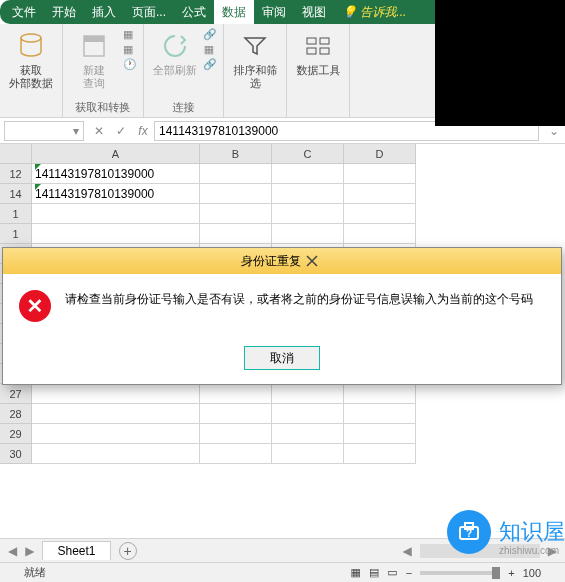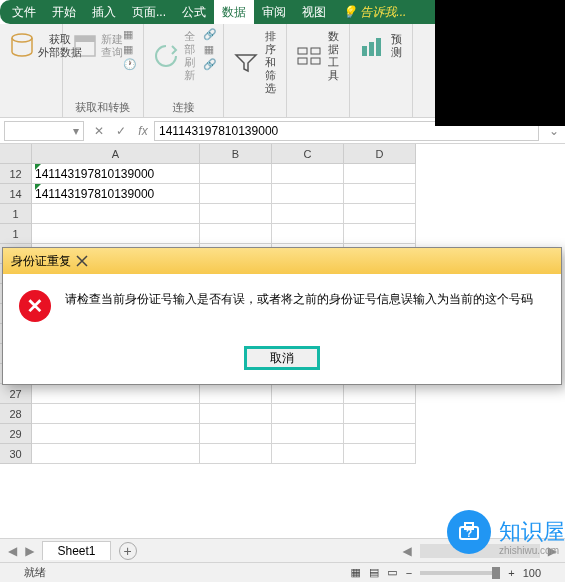--- a/index.html
+++ b/index.html
@@ -4,21 +4,21 @@
 <style>
 * { margin: 0; padding: 0; box-sizing: border-box; font-family: "Microsoft YaHei", sans-serif; }
 body { width: 565px; height: 582px; background: #fff; font-size: 12px; overflow: hidden; position: relative; }
 .menubar { background: #217346; height: 24px; display: flex; align-items: center; padding: 0 4px; color: #fff; border-radius: 10px; }
 .menubar div { padding: 0 8px; height: 24px; line-height: 24px; cursor: pointer; }
 .menubar .active { background: #fff; color: #217346; }
 .menubar .tell { color: #fde047; font-style: italic; }
 .ribbon { background: #f1f1f1; border-bottom: 1px solid #d4d4d4; height: 94px; display: flex; position: relative; }
 .ribbon-group { border-right: 1px solid #d4d4d4; padding: 4px 6px 2px; display: flex; flex-direction: column; align-items: center; justify-content: space-between; }
 .ribbon-top { display: flex; gap: 4px; align-items: flex-start; flex: 1; }
-.ribbon-btn { display: flex; flex-direction: row; align-items: center; gap: 2px; padding: 2px; cursor: pointer; }
+.ribbon-btn { display: flex; flex-direction: column; align-items: center; gap: 2px; padding: 2px; cursor: pointer; }
 .ribbon-btn.large { width: 50px; }
 .ribbon-btn .icon { width: 32px; height: 32px; display: flex; align-items: center; justify-content: center; }
 .ribbon-btn .lbl { font-size: 11px; text-align: center; color: #444; line-height: 13px; }
 .ribbon-btn.disabled { opacity: 0.5; }
 .ribbon-label { font-size: 11px; color: #666; padding-top: 2px; }
 .collapse-btn { position: absolute; right: 4px; bottom: 4px; width: 16px; height: 16px; cursor: pointer; color: #666; }
 .formulabar { height: 26px; border-bottom: 1px solid #d4d4d4; display: flex; align-items: center; background: #fff; }
 .namebox { width: 80px; border: 1px solid #ccc; margin: 2px 4px; height: 20px; padding: 0 4px; display: flex; align-items: center; justify-content: space-between; }
 .fb-btn { width: 22px; height: 22px; display: flex; align-items: center; justify-content: center; color: #888; cursor: pointer; }
 .fb-input { flex: 1; border: 1px solid #ccc; height: 20px; margin: 2px 4px 2px 0; padding: 0 4px; display: flex; align-items: center; }
@@ -31,27 +31,27 @@
 .green-tri { position: absolute; width: 0; height: 0; border-left: 6px solid #218a3a; border-bottom: 6px solid transparent; }
 .sheettabs { height: 24px; border-top: 1px solid #d4d4d4; background: #f1f1f1; display: flex; align-items: center; padding: 0 8px; gap: 8px; position: absolute; bottom: 20px; left: 0; right: 0; }
 .sheettabs .nav { color: #888; cursor: pointer; }
 .sheettabs .tab { background: #fff; border: 1px solid #ccc; border-bottom: none; padding: 2px 14px; font-size: 12px; }
 .sheettabs .add { width: 18px; height: 18px; border: 1px solid #aaa; border-radius: 50%; display: flex; align-items: center; justify-content: center; color: #666; cursor: pointer; font-size: 14px; }
 .statusbar { height: 20px; background: #f1f1f1; border-top: 1px solid #d4d4d4; display: flex; align-items: center; justify-content: space-between; padding: 0 24px; font-size: 11px; color: #444; position: absolute; bottom: 0; left: 0; right: 0; }
 .statusbar .right { display: flex; align-items: center; gap: 8px; }
 .zoom-slider { width: 80px; height: 4px; background: #ccc; position: relative; }
 .zoom-slider::after { content: ''; position: absolute; right: 0; top: -4px; width: 8px; height: 12px; background: #888; }
 .dialog { position: absolute; top: 247px; left: 2px; width: 560px; background: #fff; border: 1px solid #888; box-shadow: 4px 4px 12px rgba(0,0,0,0.3); }
-.dialog-title { background: linear-gradient(#fde088, #f7c94f); height: 26px; display: flex; align-items: center; justify-content: flex-start; padding: 0 8px; font-size: 12px; }
+.dialog-title { background: linear-gradient(#fde088, #f7c94f); height: 26px; display: flex; align-items: center; justify-content: center; padding: 0 8px; font-size: 12px; }
 .dialog-close { width: 22px; height: 18px; display: flex; align-items: center; justify-content: center; cursor: pointer; }
 .dialog-body { padding: 16px; display: flex; gap: 14px; align-items: flex-start; }
 .dialog-icon { width: 32px; height: 32px; border-radius: 50%; background: #e81123; color: #fff; display: flex; align-items: center; justify-content: center; font-size: 20px; font-weight: bold; flex-shrink: 0; }
 .dialog-msg { font-size: 12px; line-height: 18px; }
 .dialog-btns { display: flex; justify-content: center; gap: 16px; padding: 8px 0 14px; }
-.dialog-btn { min-width: 76px; height: 24px; border: 3px solid #14b8a6; background: #f0f0f0; cursor: pointer; font-size: 12px; }
+.dialog-btn { min-width: 76px; height: 24px; border: 1px solid #14b8a6; background: #f0f0f0; cursor: pointer; font-size: 12px; }
 .dialog-btn.focus { border: 2px solid #3399ff; }
 .watermark { position: absolute; right: 0; bottom: 28px; display: flex; align-items: center; gap: 8px; }
 .watermark .bubble { width: 44px; height: 44px; border-radius: 50%; background: #2196f3; display: flex; align-items: center; justify-content: center; }
 .watermark .txt { color: #2196f3; font-size: 22px; font-weight: normal; }
 .watermark .sub { color: #999; font-size: 10px; position: absolute; bottom: -2px; right: 6px; }
 .right-black { position: absolute; right: 0; top: 0; width: 130px; height: 126px; background: #000; }
 </style>
 </head>
 <body>
 
@@ -137,32 +137,20 @@
           <svg width="28" height="28">
             <rect x="3" y="6" width="9" height="6" fill="none" stroke="#555"></rect>
             <rect x="3" y="16" width="9" height="6" fill="none" stroke="#555"></rect>
             <rect x="16" y="6" width="9" height="6" fill="none" stroke="#555"></rect>
             <rect x="16" y="16" width="9" height="6" fill="none" stroke="#555"></rect>
           </svg>
         </div>
       <div class="lbl">数据工具</div>
     </div>
   </div>
-  <div class="ribbon-group">
-    <div class="ribbon-btn large">
-      <div class="icon">
-          <svg width="28" height="28">
-            <rect x="4" y="14" width="5" height="10" fill="#5a9"></rect>
-            <rect x="11" y="10" width="5" height="14" fill="#5a9"></rect>
-            <rect x="18" y="6" width="5" height="18" fill="#5a9"></rect>
-          </svg>
-        </div>
-      <div class="lbl">预测</div>
-    </div>
-  </div>
   <div class="collapse-btn">^</div>
 </div>
 
 <div class="right-black"></div>
 
 <div class="formulabar">
   <div class="namebox">
       <span></span>
       <span style="color:#888">▾</span>
     </div>

